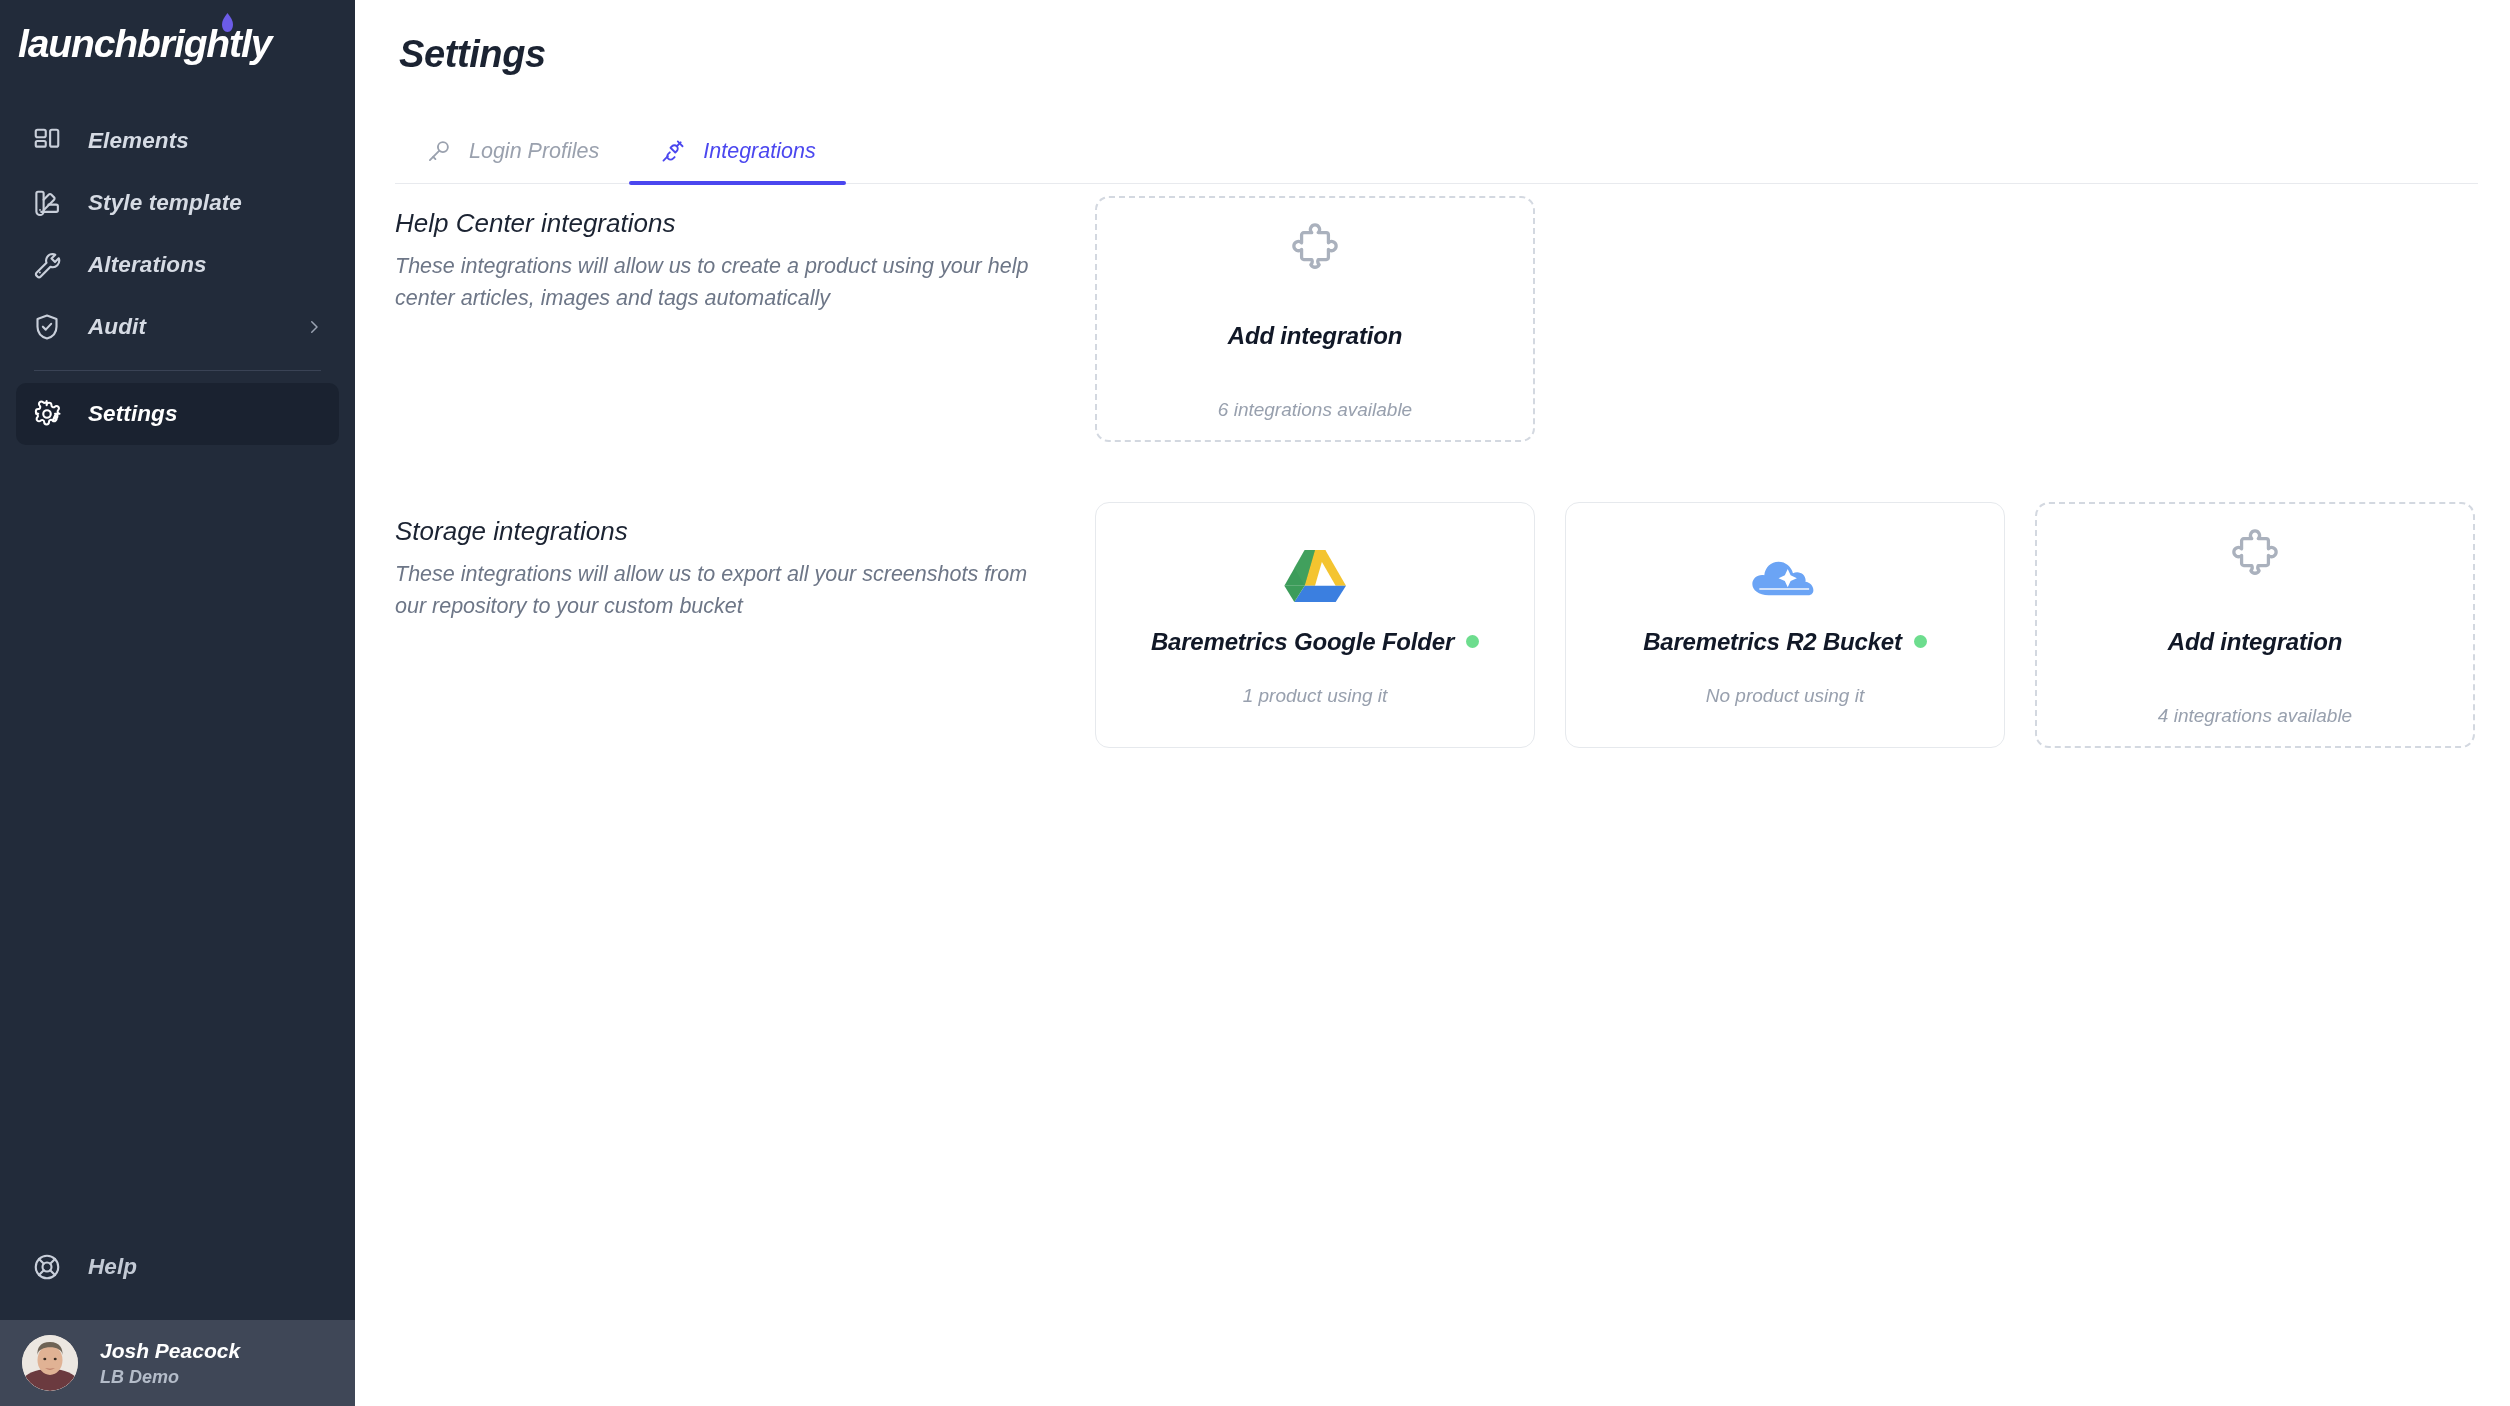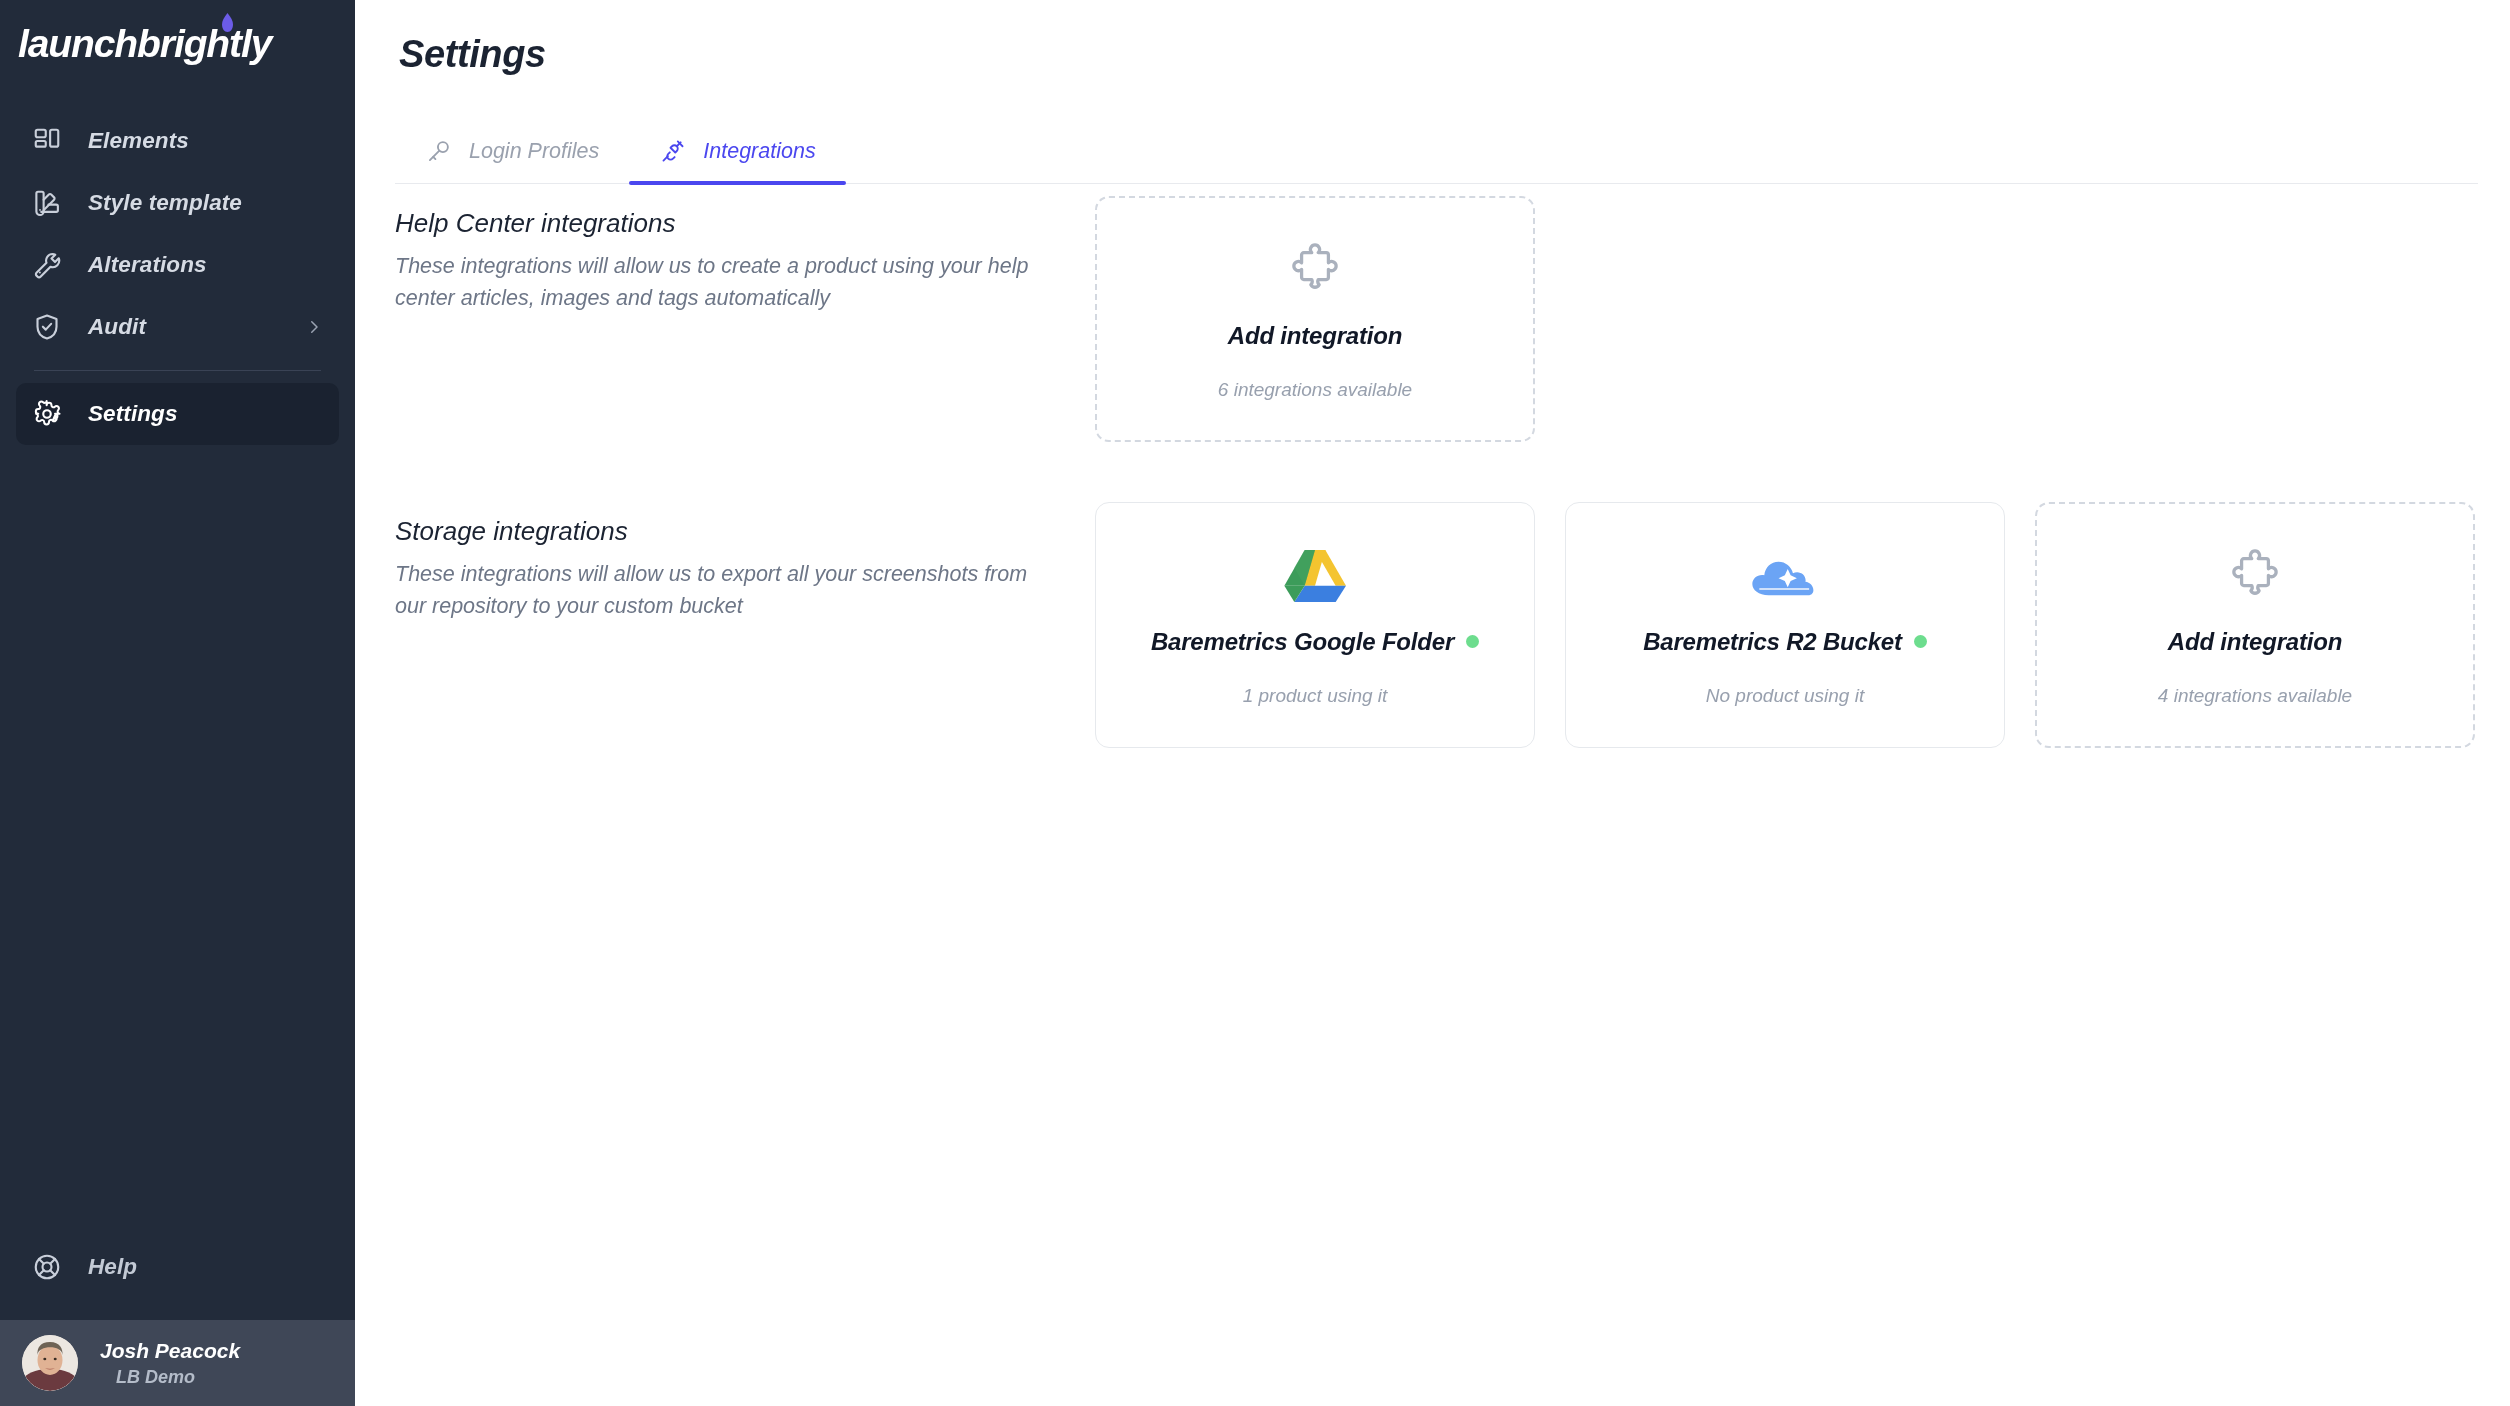--- a/index.html
+++ b/index.html
@@ -91,21 +91,21 @@
   .avatar {
     width: 56px; height: 56px; border-radius: 50%;
     flex: 0 0 56px;
     overflow: hidden;
     background: #e3ddd6;
     position: relative;
   }
   .avatar svg { display: block; width: 56px; height: 56px; }
   .profile-text { margin-left: 22px; line-height: 1.25; }
   .profile-name { font-size: 21px; font-weight: 700; color: #ffffff; }
-  .profile-org { font-size: 18px; font-weight: 700; color: #b4bcc9; margin-top: 2px; margin-left: 16px; }
+  .profile-org { font-size: 18px; font-weight: 700; color: #b4bcc9; margin-top: 2px; }
 
   
   .main {
     flex: 1 1 auto;
     background: #ffffff;
     padding: 0 0 0 40px;
     position: relative;
   }
   .page-title {
     font-size: 38px;
@@ -170,21 +170,21 @@
 
   .card {
     width: 440px; height: 246px;
     border-radius: 14px;
     display: flex; flex-direction: column;
     align-items: center; justify-content: center;
     cursor: pointer;
     background: #ffffff;
   }
   .card.solid { border: 1px solid #e6e9ed; }
-  .card.dashed { border: 2px dashed #d3d8e0; background: transparent; }
+  .card.dashed { border: 2px dashed #d3d8e0; background: transparent; gap: 20px; }
   .card-icon {
     height: 62px;
     display: flex; align-items: center; justify-content: center;
     margin-bottom: 22px;
   }
   .card-title-row {
     display: flex; align-items: center; justify-content: center;
     gap: 12px;
   }
   .card-title {

